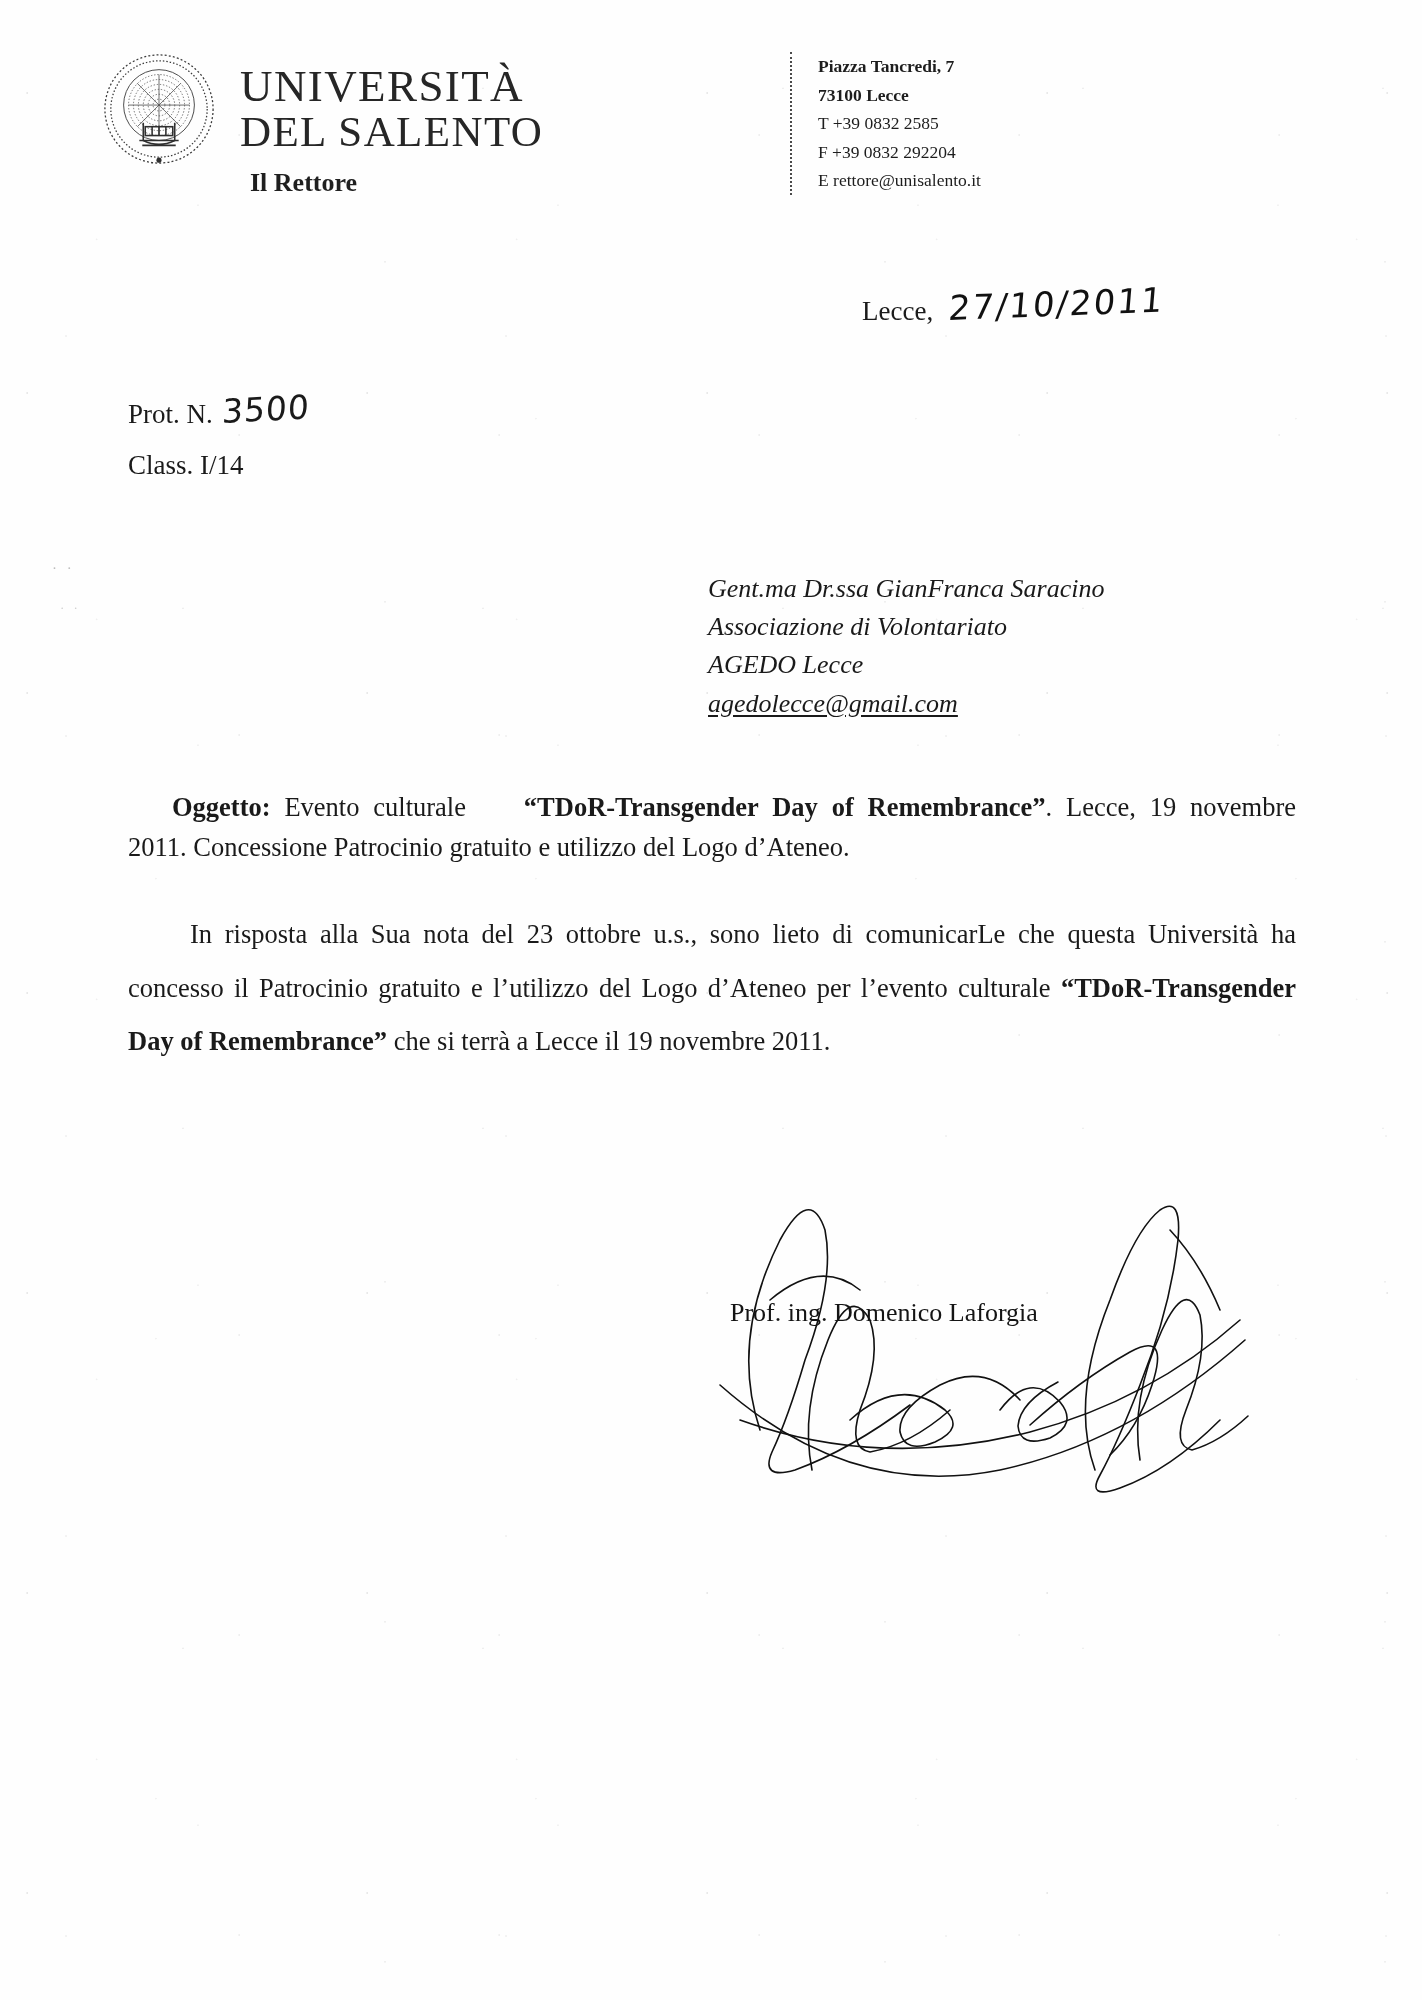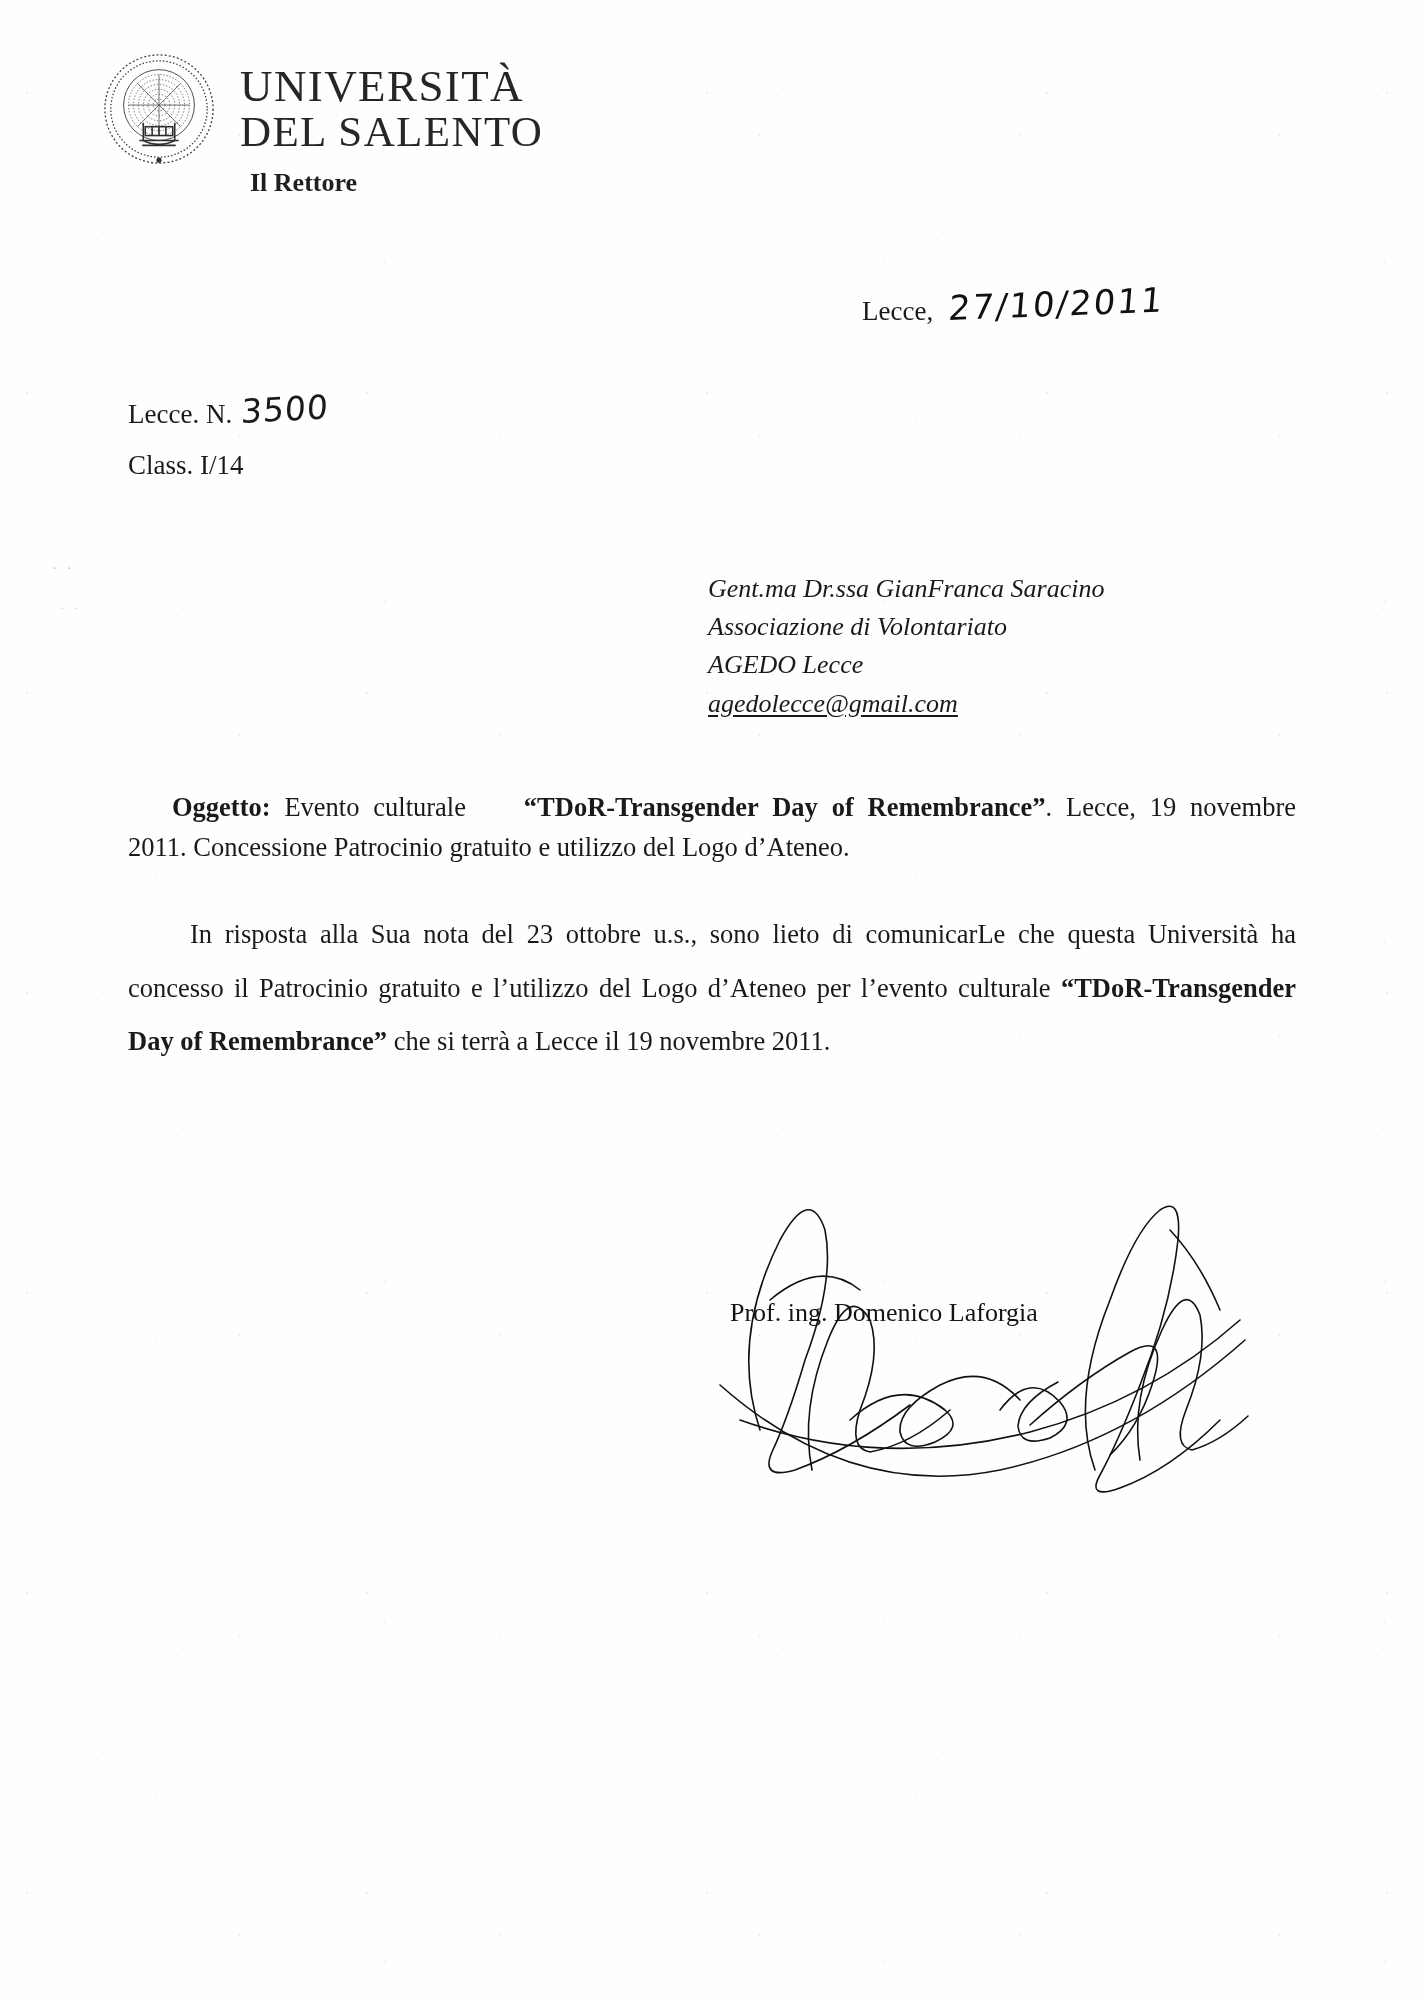--- a/index.html
+++ b/index.html
@@ -247,28 +247,35 @@
       </svg>
     </div>
 
     <div class="brand">
       <div class="brand-line1">UNIVERSITÀ</div>
       <div class="brand-line2">DEL SALENTO</div>
       <div class="rettore">Il Rettore</div>
     </div>
   </div>
 
+  <div class="contact">
+    <div class="c-strong">Piazza Tancredi, 7</div>
+    <div class="c-strong">73100 Lecce</div>
+    <div>T +39 0832 2585</div>
+    <div>F +39 0832 292204</div>
+    <div>E rettore@unisalento.it</div>
+  </div>
 
   <div class="date-row">
     <span>Lecce,</span>
     <span class="date-hand">27/10/2011</span>
   </div>
 
   <div class="prot">
-    <span>Lecce. N.</span>
+    <span>Prot. N.</span>
     <span class="prot-hand">3500</span>
   </div>
   <div class="classline">Class. I/14</div>
 
   <div class="stray stray-a">·  ·</div>
   <div class="stray stray-b">· ·</div>
 
   <div class="recipient">
     <div>Gent.ma Dr.ssa GianFranca Saracino</div>
     <div>Associazione di Volontariato</div>

